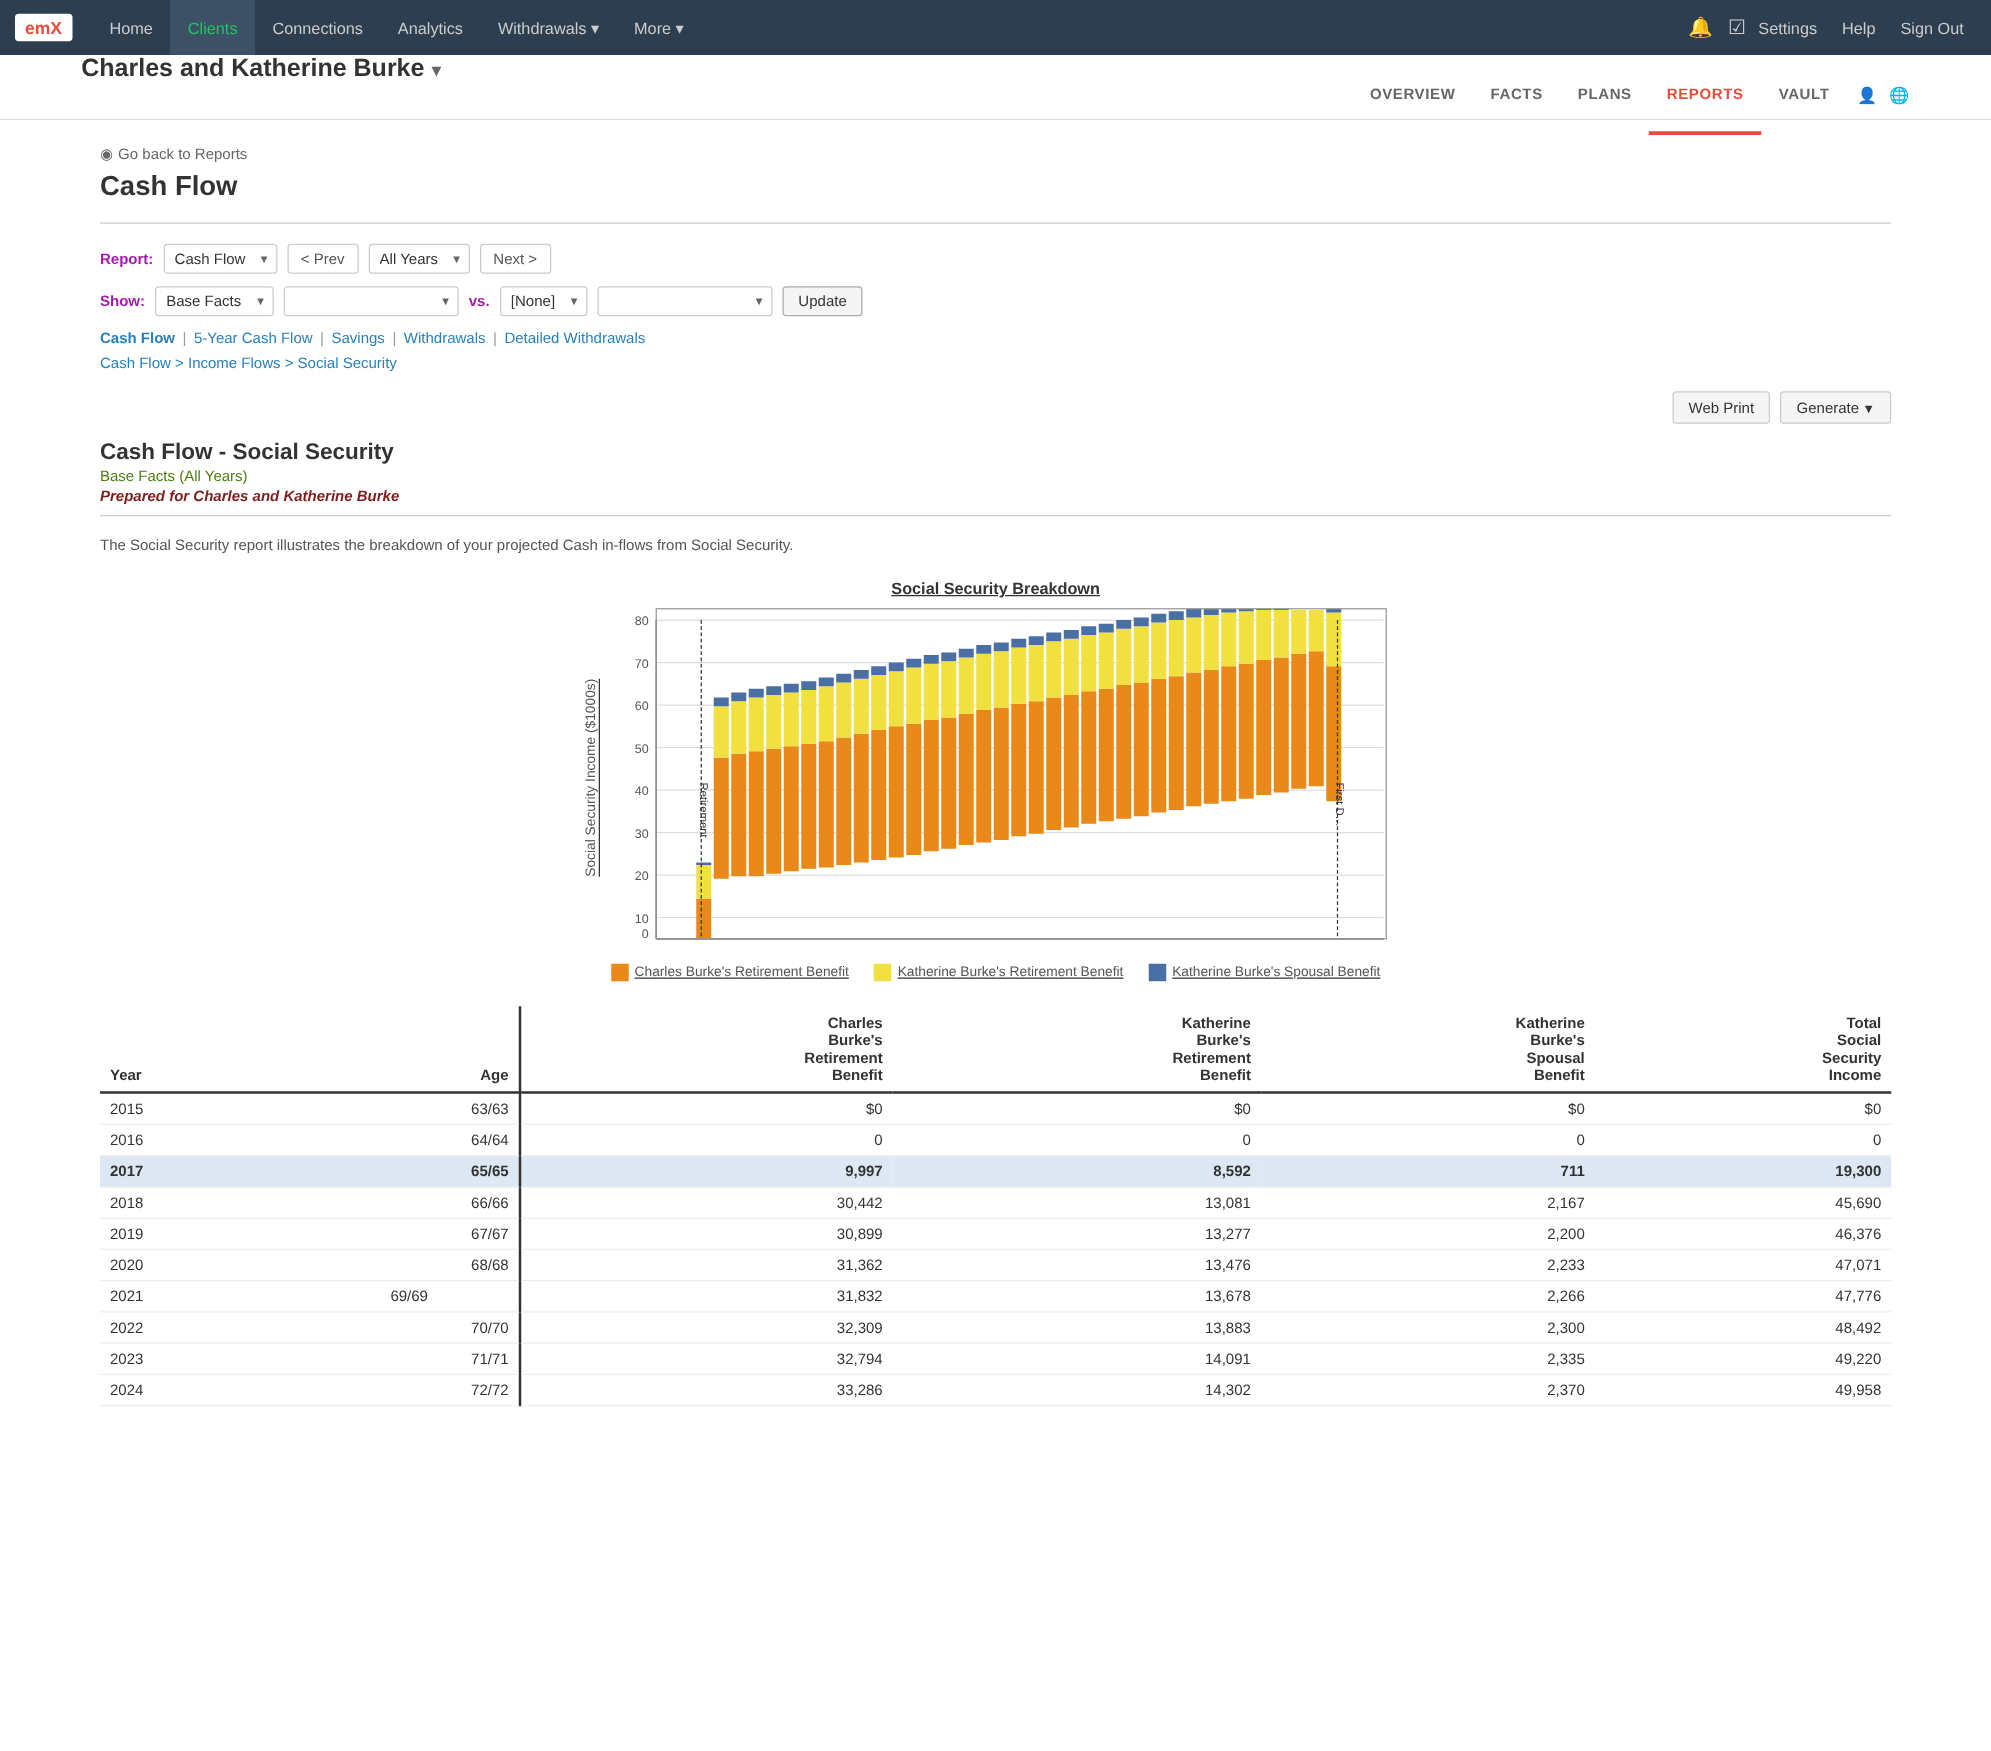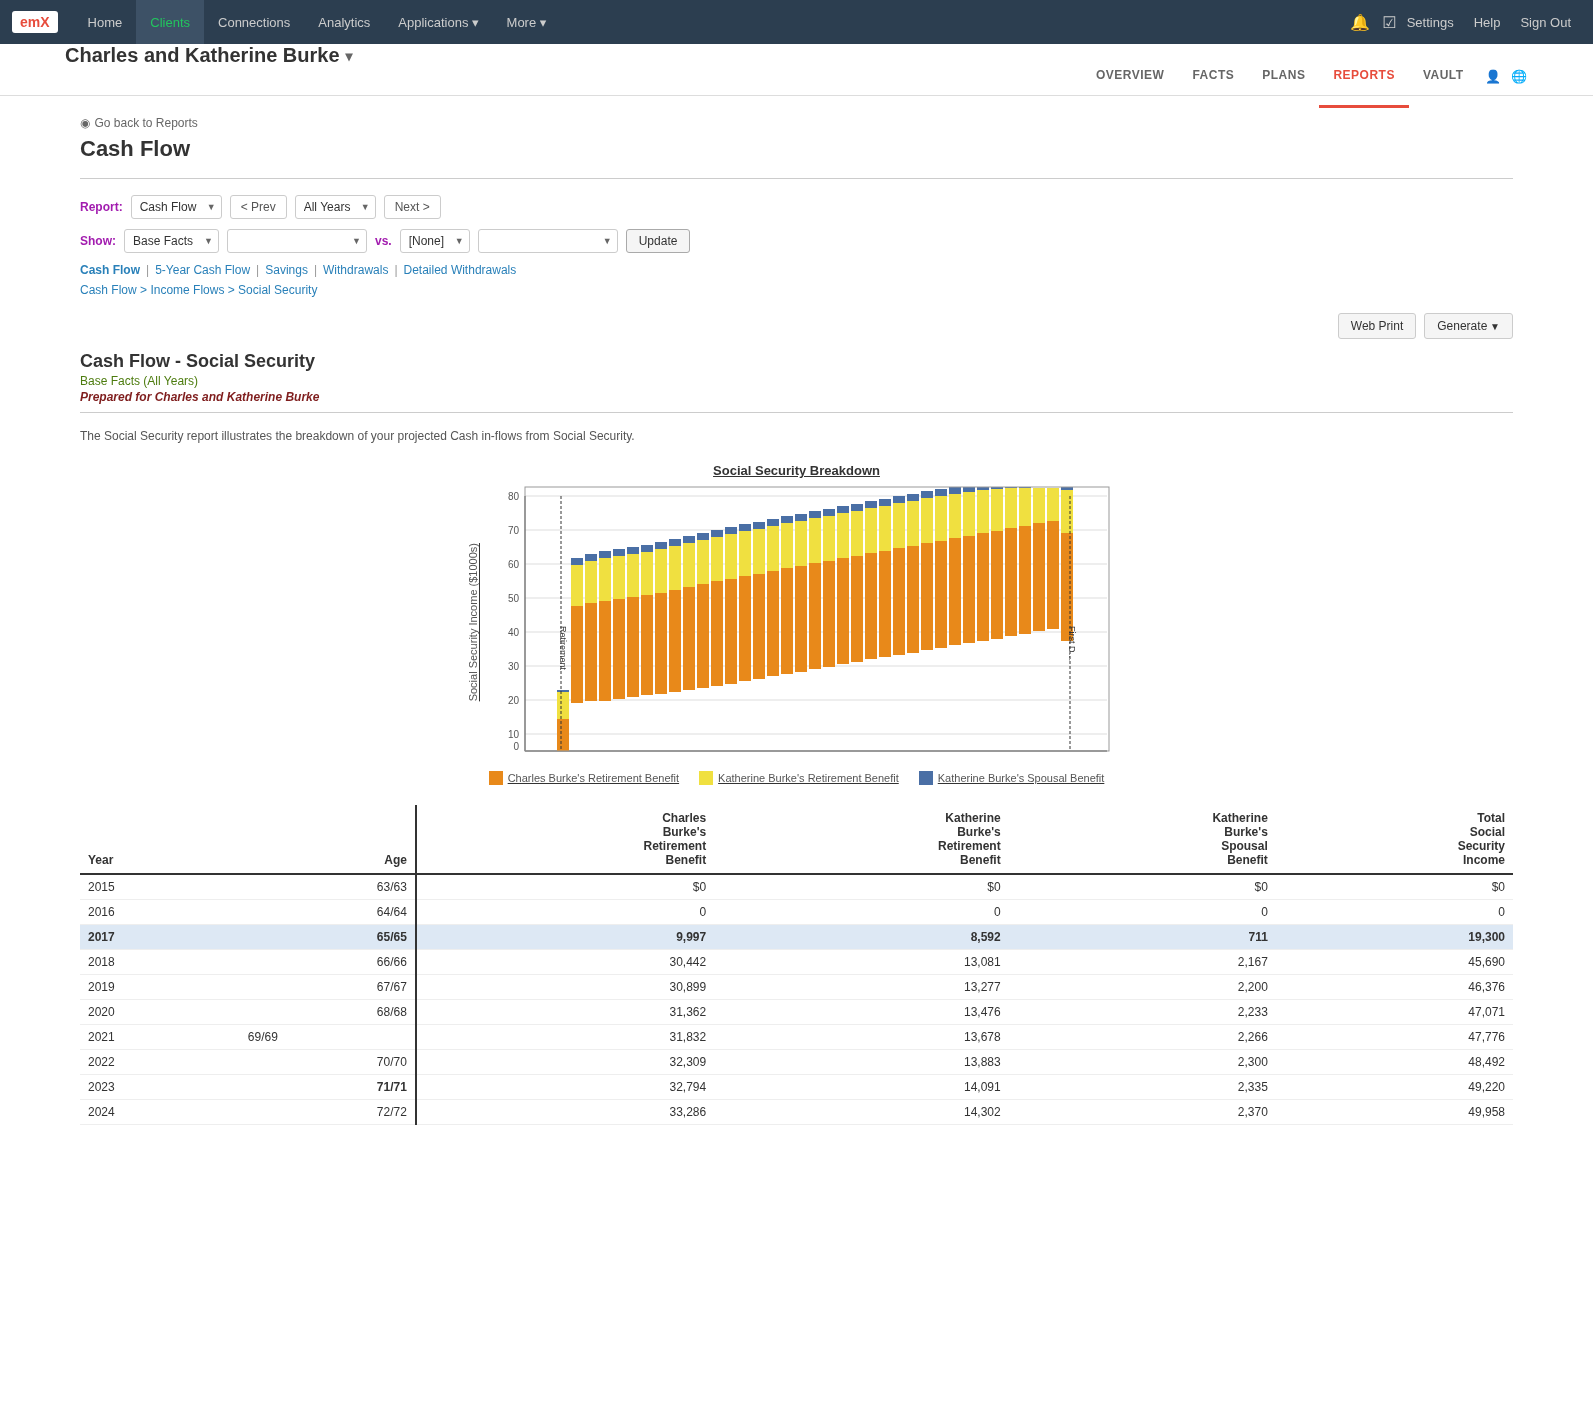--- a/index.html
+++ b/index.html
@@ -187,21 +187,21 @@
 
 <nav class="top-nav">
   <div class="nav-logo">
     <span>em</span><span style="color:#e74c3c">X</span>
   </div>
   <div class="nav-links">
     <a class="nav-link">Home</a>
     <a class="nav-link active">Clients</a>
     <a class="nav-link">Connections</a>
     <a class="nav-link">Analytics</a>
-    <a class="nav-link">Applications ▾</a>
+    <a class="nav-link">Withdrawals ▾</a>
     <a class="nav-link">More ▾</a>
   </div>
   <div class="nav-icons">
     <span class="nav-icon">🔔</span>
     <span class="nav-icon">☑</span>
   </div>
   <div class="nav-right-links">
     <a class="nav-right-link">Settings</a>
     <a class="nav-right-link">Help</a>
     <a class="nav-right-link">Sign Out</a>
@@ -580,37 +580,37 @@
         <tr>
     <td class="left">2020</td>
     <td style="text-align:right; border-right:2px solid #333;">68/68</td>
     <td>31,362</td>
     <td>13,476</td>
     <td>2,233</td>
     <td>47,071</td>
   </tr>
         <tr>
     <td class="left">2021</td>
-    <td style="text-align:left; border-right:2px solid #333;">69/69</td>
+    <td style="text-align:center; border-right:2px solid #333;">69/69</td>
     <td>31,832</td>
     <td>13,678</td>
     <td>2,266</td>
     <td>47,776</td>
   </tr>
         <tr>
     <td class="left">2022</td>
     <td style="text-align:right; border-right:2px solid #333;">70/70</td>
     <td>32,309</td>
     <td>13,883</td>
     <td>2,300</td>
     <td>48,492</td>
   </tr>
         <tr>
     <td class="left">2023</td>
-    <td style="text-align:right; border-right:2px solid #333;font-weight:bold;">71/71</td>
+    <td style="text-align:right; border-right:2px solid #333;">71/71</td>
     <td>32,794</td>
     <td>14,091</td>
     <td>2,335</td>
     <td>49,220</td>
   </tr>
         <tr>
     <td class="left">2024</td>
     <td style="text-align:right; border-right:2px solid #333;">72/72</td>
     <td>33,286</td>
     <td>14,302</td>

